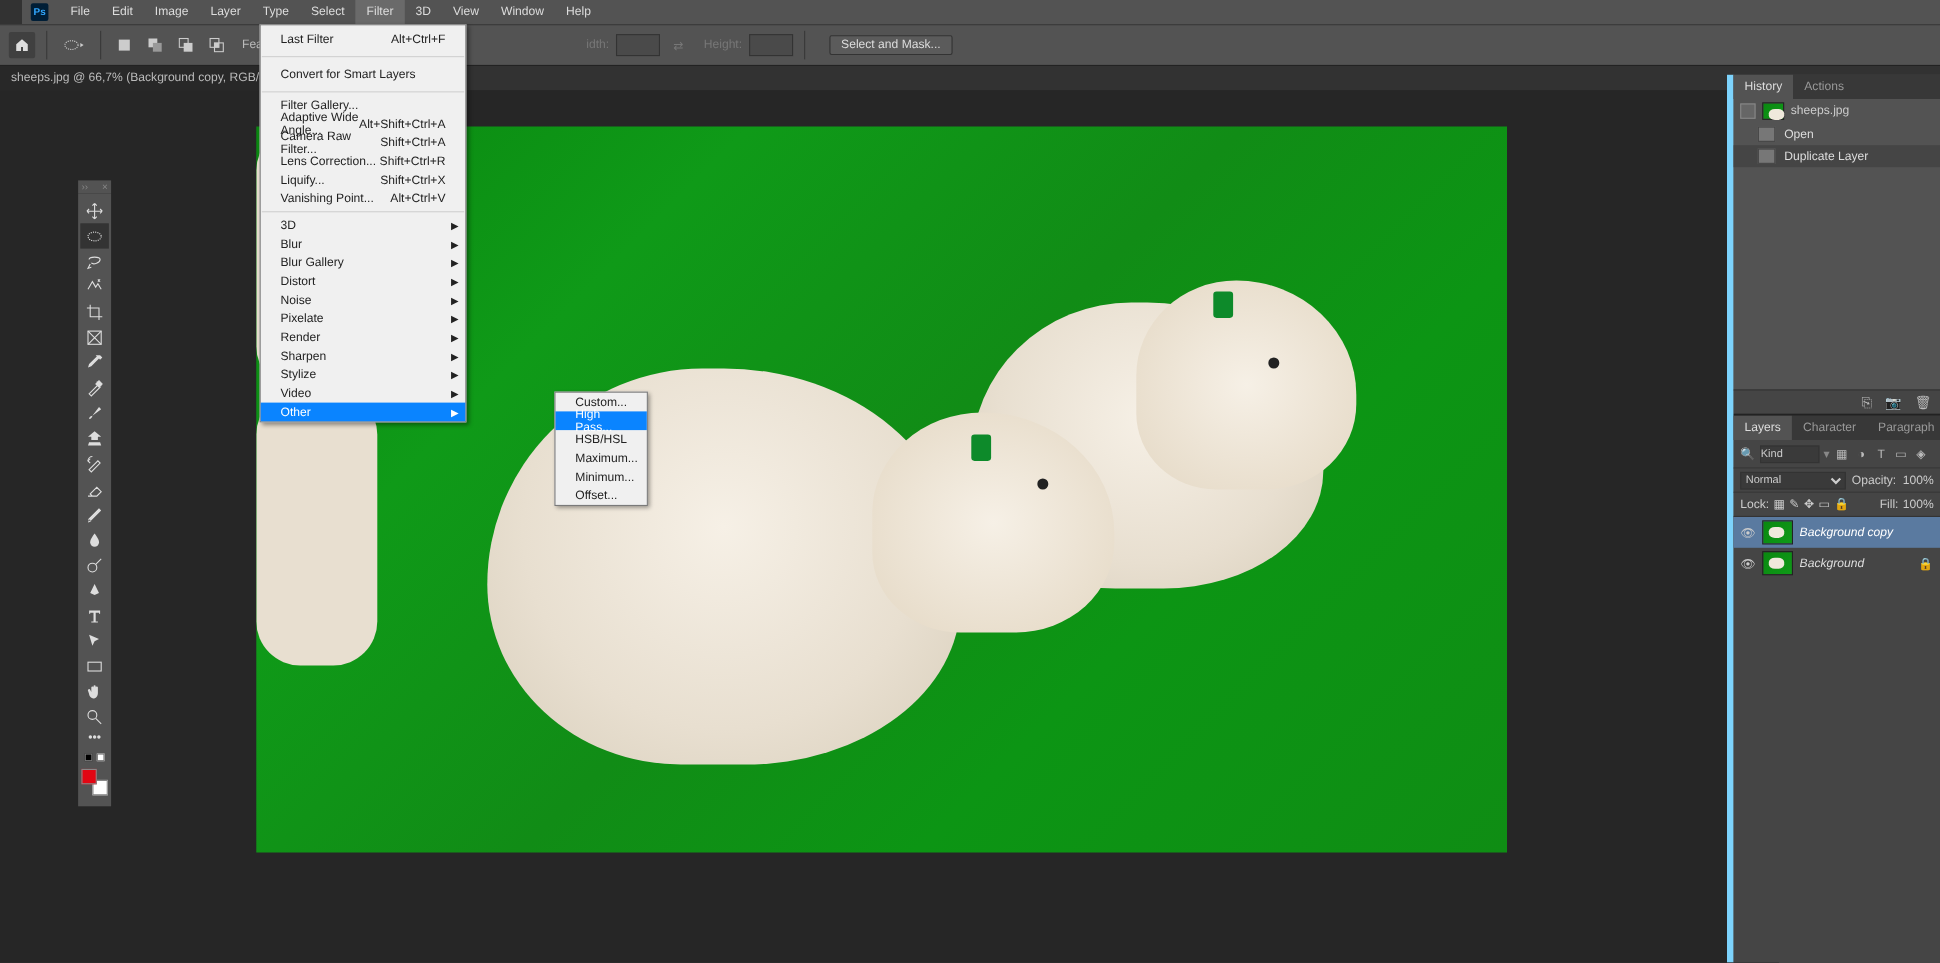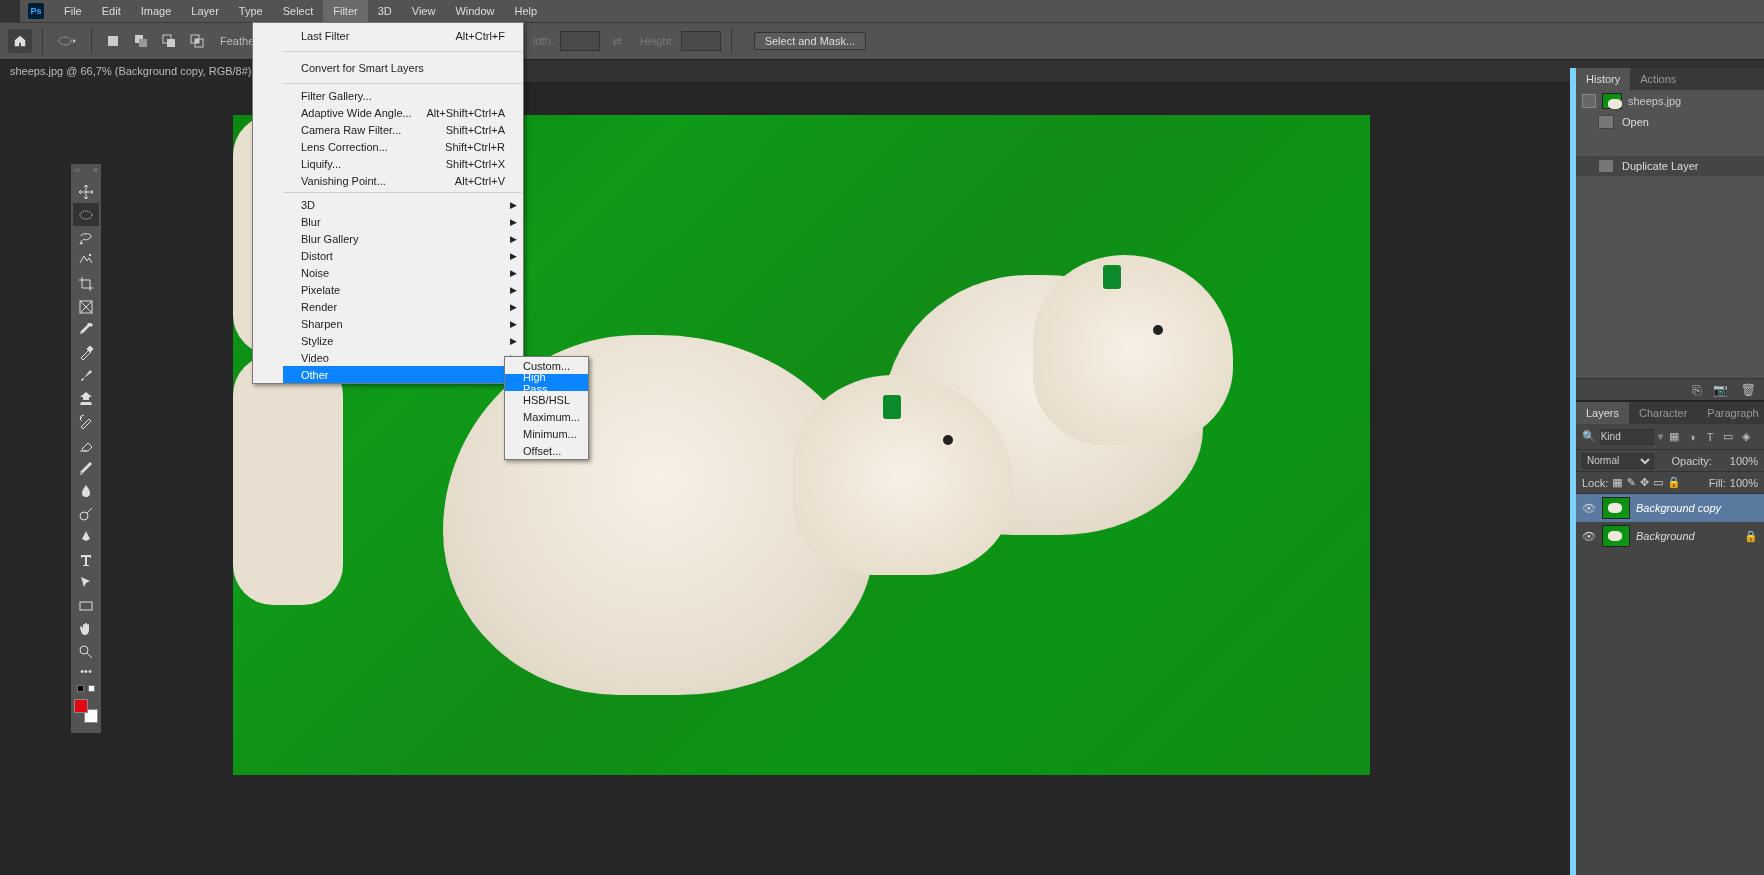--- a/index.html
+++ b/index.html
@@ -53,46 +53,46 @@
 .fgbg { position: relative; width: 24px; height: 24px; margin-top: 4px; }
 .fgbg .bg { position: absolute; right: 0; bottom: 0; width: 14px; height: 14px; background: #fff; border: 1px solid #888; }
 .fgbg .fg { position: absolute; left: 0; top: 0; width: 14px; height: 14px; background: #e30613; border: 1px solid #888; }
 .fgbgmini { width:22px; height:10px; display:flex; justify-content:space-between; padding:0 2px; margin-top:6px;}
 .fgbgmini i { display:block; width:7px; height:7px; }
 .fgbgmini .a{ background:#000; border:1px solid #777;}
 .fgbgmini .b{ background:#fff; border:1px solid #777;}
 
 
 .dropdown { position: absolute; background: #f0f0f0; color: #222; border: 1px solid #7a7a7a; box-shadow: 2px 2px 4px rgba(0,0,0,0.4); }
-.dd-filter { left: 252px; top: 22px; width: 272px; padding-left: 30px; }
+.dd-filter { left: 236px; top: 22px; width: 188px; }
 .dd-row { height: 17px; display: flex; align-items: center; padding: 0 18px; justify-content: space-between; cursor: default; position: relative; }
 .dd-row.tall { height: 25px; }
 .dd-sep { height: 1px; background: #d0d0d0; margin: 3px 1px; }
 .dd-row.hi { background: #0a84ff; color: #fff; }
 .dd-row .arrow { position: absolute; right: 6px; font-size: 9px; }
 .dd-sub { left: 504px; top: 356px; width: 85px; }
 
 
 .rightcol { position: absolute; top: 68px; right: 0; width: 194px; bottom: 0; display: flex; flex-direction: column; background: #535353; border-left: 6px solid #7dd3fc; }
 .panel-tabs { display: flex; background: #383838; height: 22px; align-items: stretch; }
 .ptab { padding: 0 10px; display: flex; align-items: center; color: #999; }
 .ptab.active { background: #535353; color: #ddd; }
 .history-body { flex: 0 0 auto; background: #535353; }
 .hist-doc { display:flex; align-items:center; gap:6px; padding: 4px 6px; height:22px; }
 .hist-row { display: flex; align-items: center; height: 20px; padding-left: 22px; gap: 8px; color: #ddd; }
-.hist-row.sel { background: #454545; margin-top: 24px; }
+.hist-row.sel { background: #454545; }
 .hist-ico { width: 16px; height: 14px; background: #777; border: 1px solid #444; }
 .panel-footer { height: 22px; background: #454545; display: flex; justify-content: flex-end; align-items: center; gap: 12px; padding-right: 8px; border-top: 1px solid #333; }
 .panel-footer span { color:#bbb; font-size:12px; }
 
 .layers-pane { flex: 1; display: flex; flex-direction: column; border-top: 2px solid #222; }
 .layer-ctrl { display: flex; align-items: center; height: 26px; background: #454545; padding: 0 6px; gap: 4px; border-bottom: 1px solid #333; }
 .layer-ctrl input { width: 54px; background: #3a3a3a; border: 1px solid #333; color: #ccc; font-size: 10px; height: 16px; }
 .layer-ctrl .mini { width: 14px; height: 14px; display:flex; align-items:center; justify-content:center; color:#bbb; }
-.layer-row2 { display:flex; align-items:center; height:22px; background:#454545; padding:0 6px; gap:18px; font-size:10px; border-bottom:1px solid #333;}
+.layer-row2 { display:flex; align-items:center; height:22px; background:#454545; padding:0 6px; gap:6px; font-size:10px; border-bottom:1px solid #333;}
 .layer-row2 select { background:#3a3a3a; color:#ccc; border:1px solid #333; font-size:10px; height:16px; flex:1; }
 .layer-row3 { display:flex; align-items:center; height:22px; background:#454545; padding:0 6px; gap:4px; font-size:10px; border-bottom:1px solid #333;}
 .layer-list { flex:1; background:#454545; }
 .layer-item { display:flex; align-items:center; height:28px; padding:0 6px; gap:6px; color:#ddd; }
 .layer-item.sel { background:#5a7aa0; color:#fff; }
 .layer-eye { width:14px; text-align:center; color:#ccc; }
 .layer-thumb { width:28px; height:22px; background:linear-gradient(135deg,#0a8810,#0f9a18); border:1px solid #222; position:relative; }
 .layer-thumb::after { content:''; position:absolute; left:5px; top:5px; width:14px; height:10px; background:#efe9dc; border-radius:40%; }
 .layer-name { font-style: italic; font-size: 11px; }
 .layer-lock { margin-left:auto; color:#ccc; }

